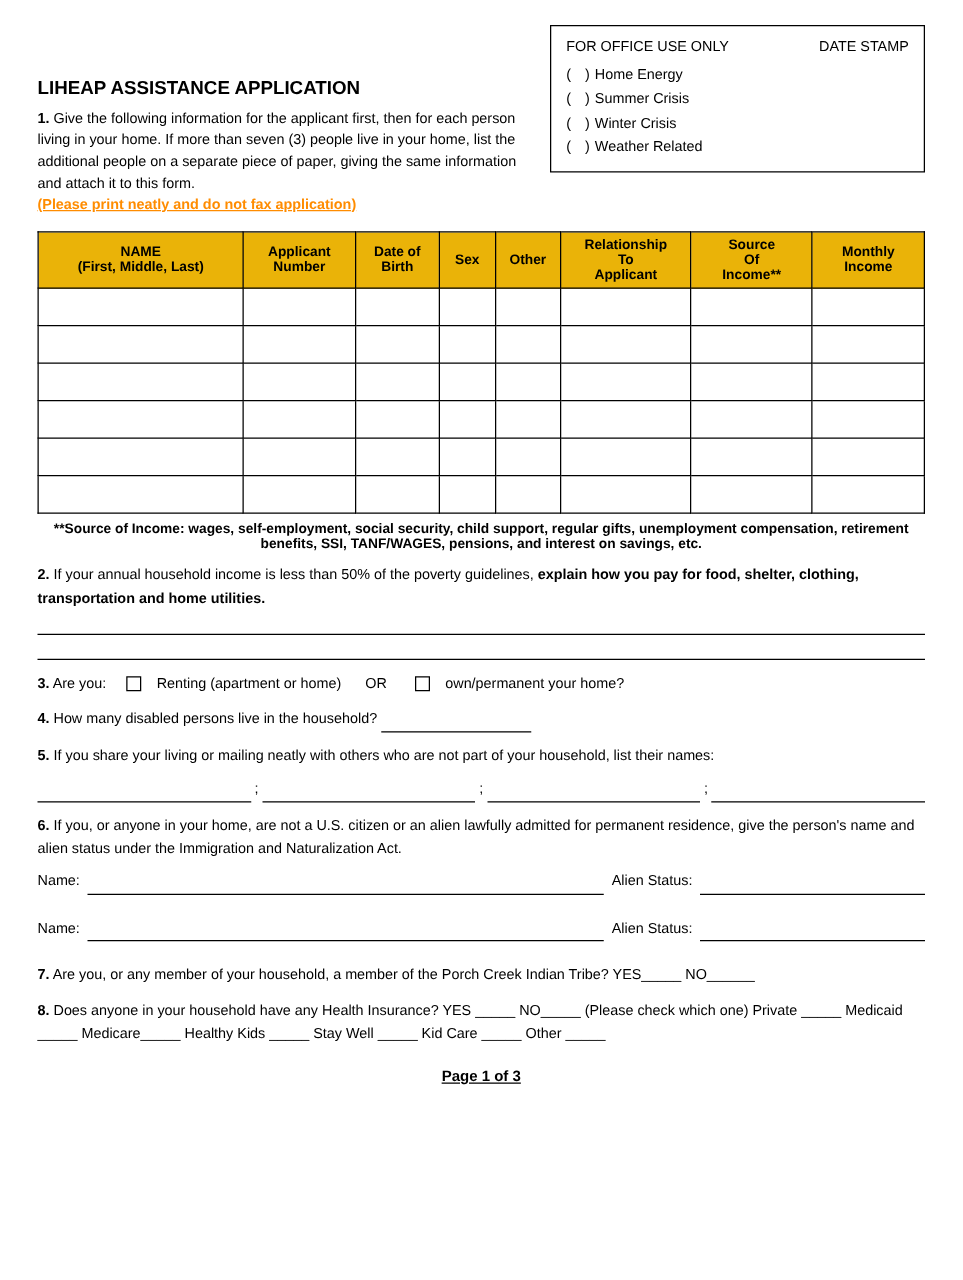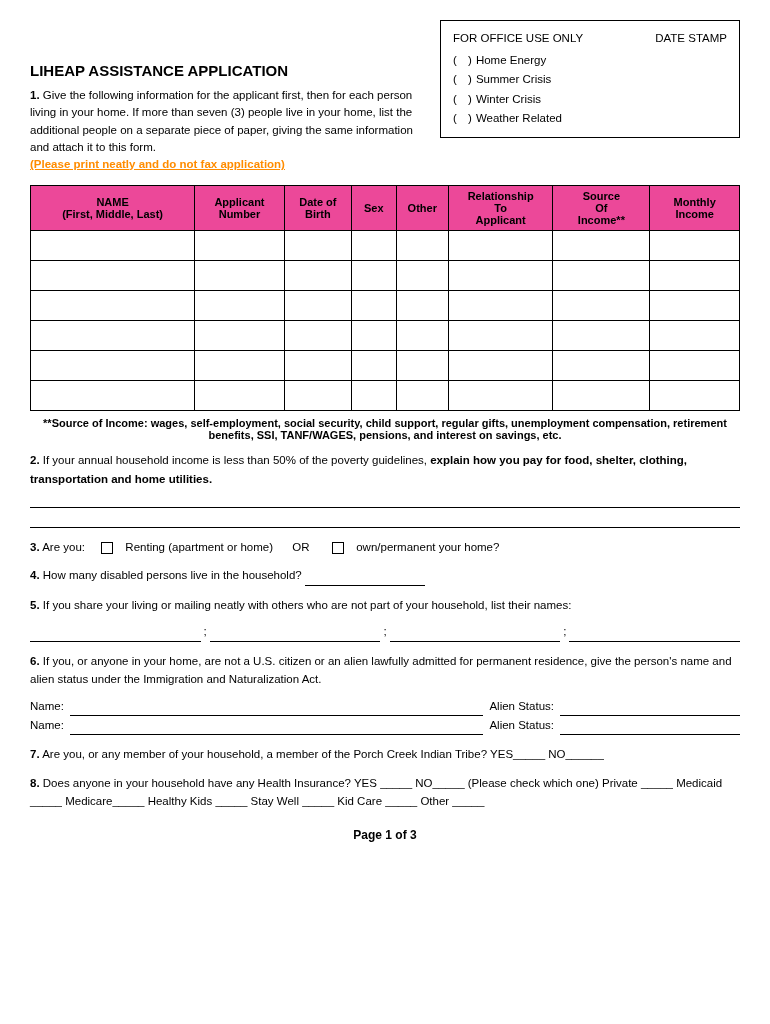--- a/index.html
+++ b/index.html
@@ -60,21 +60,21 @@
     }
     .household-table th, .household-table td {
       border: 1.5px solid #000;
       text-align: center;
       padding: 4px 3px;
       font-size: 11px;
       vertical-align: middle;
     }
     .household-table th {
       font-weight: bold;
-      background: #ec4899;
+      background: #eab308;
     }
     .household-table td {
       height: 30px;
     }
     .col-name { width: 22%; text-align: center; }
     .col-appnum { width: 12%; }
     .col-dob { width: 9%; }
     .col-sex { width: 6%; }
     .col-race { width: 7%; }
     .col-rel { width: 14%; }
@@ -121,37 +121,38 @@
       border-bottom: 1px solid #000;
       flex: 1;
       min-width: 100px;
       margin-right: 0;
     }
     .semi {
       padding: 0 3px;
     }
     .alien-row {
       display: flex;
-      align-items: center;
-      margin: 0 0;
+      align-items: flex-start;
+      margin: 18px 0;
       gap: 6px;
     }
     .alien-field {
       border-bottom: 1px solid #000;
       flex: 1;
     }
     .alien-status-field {
       border-bottom: 1px solid #000;
       width: 180px;
     }
     .page-footer {
       text-align: center;
       font-weight: bold;
       margin-top: 18px;
       font-size: 12px;
+      text-decoration: underline;
     }
     .bold { font-weight: bold; }
   </style>
 </head>
 <body>
 
 <div class="header-section">
   <div>
     <div class="title">LIHEAP ASSISTANCE APPLICATION</div>
     <div class="intro-text">

